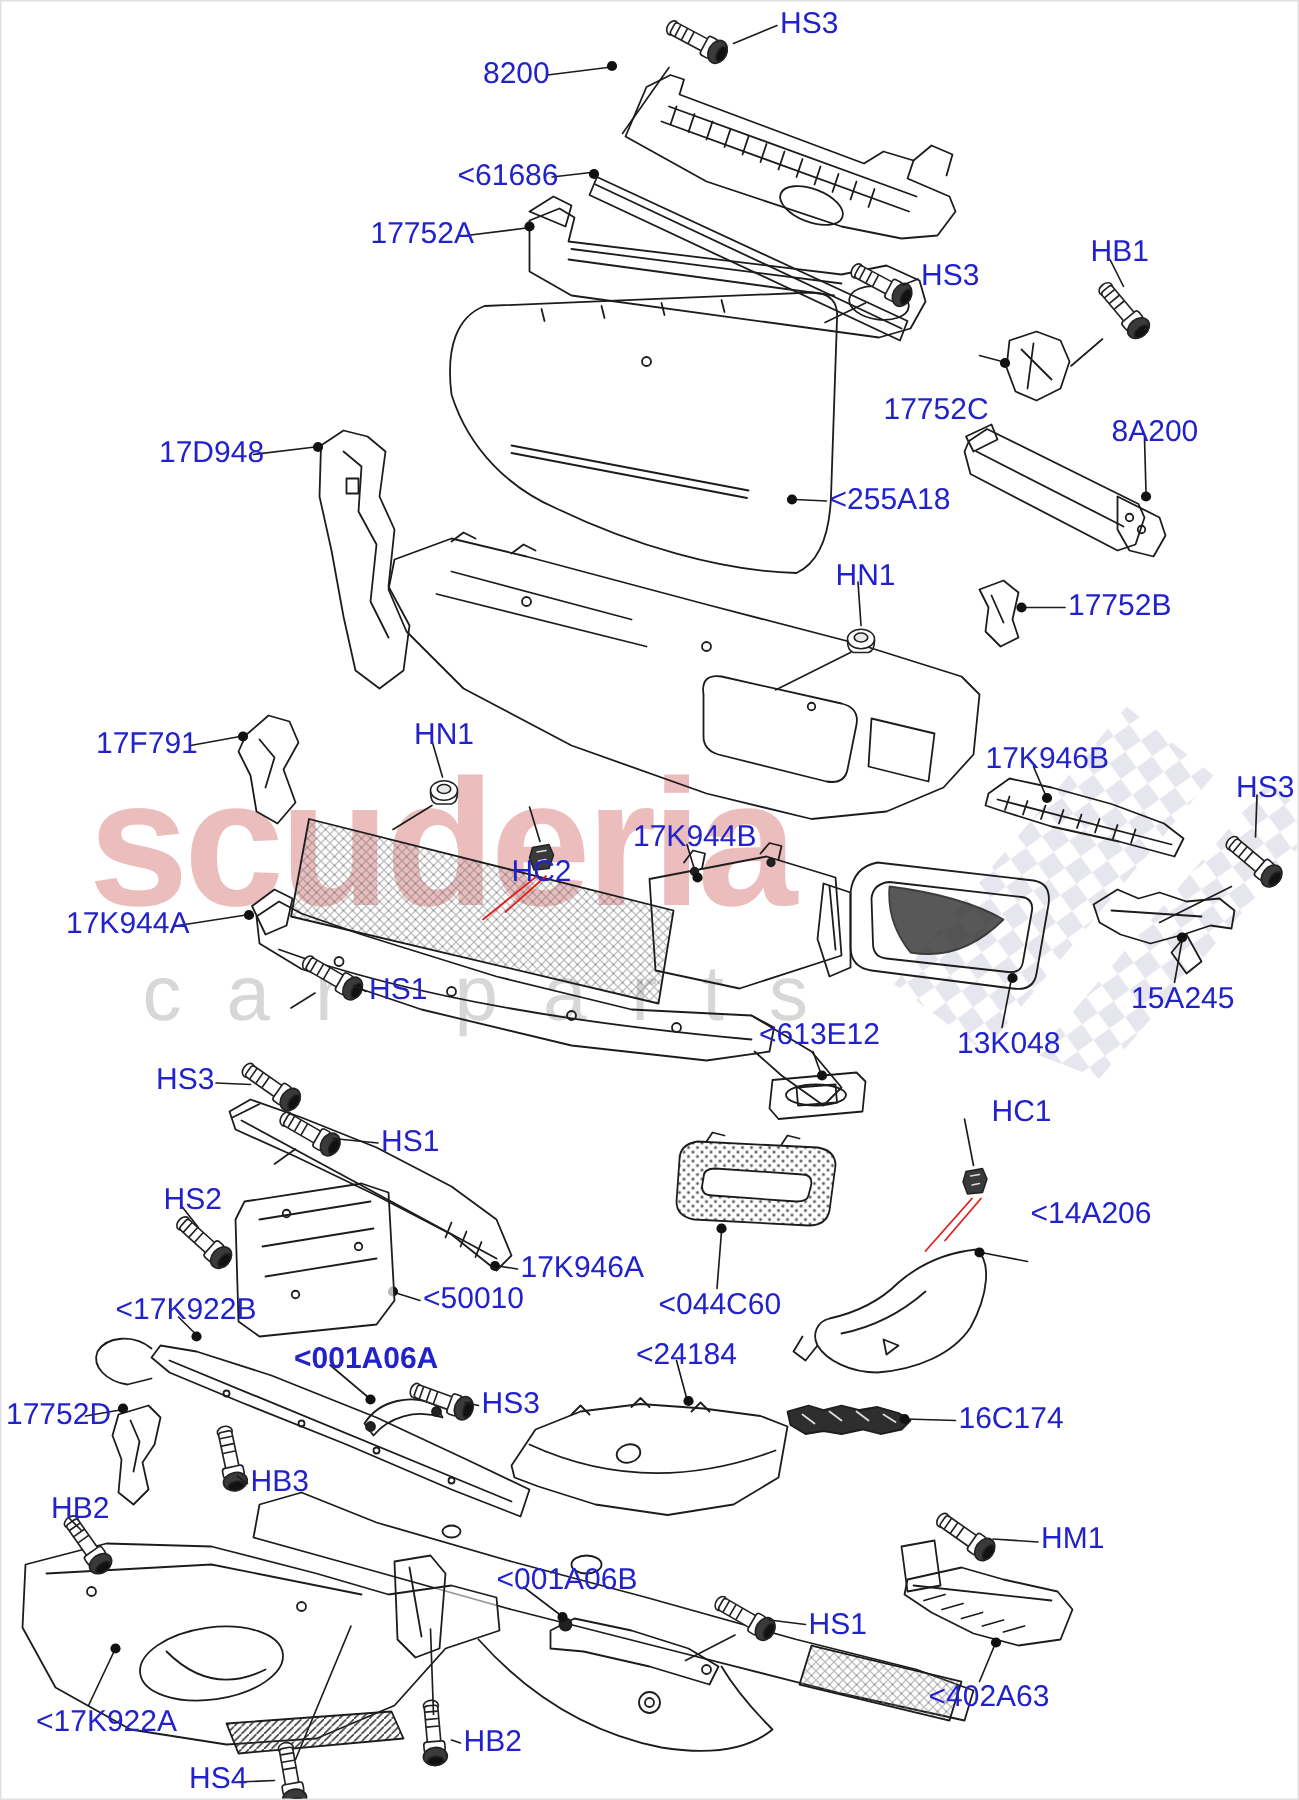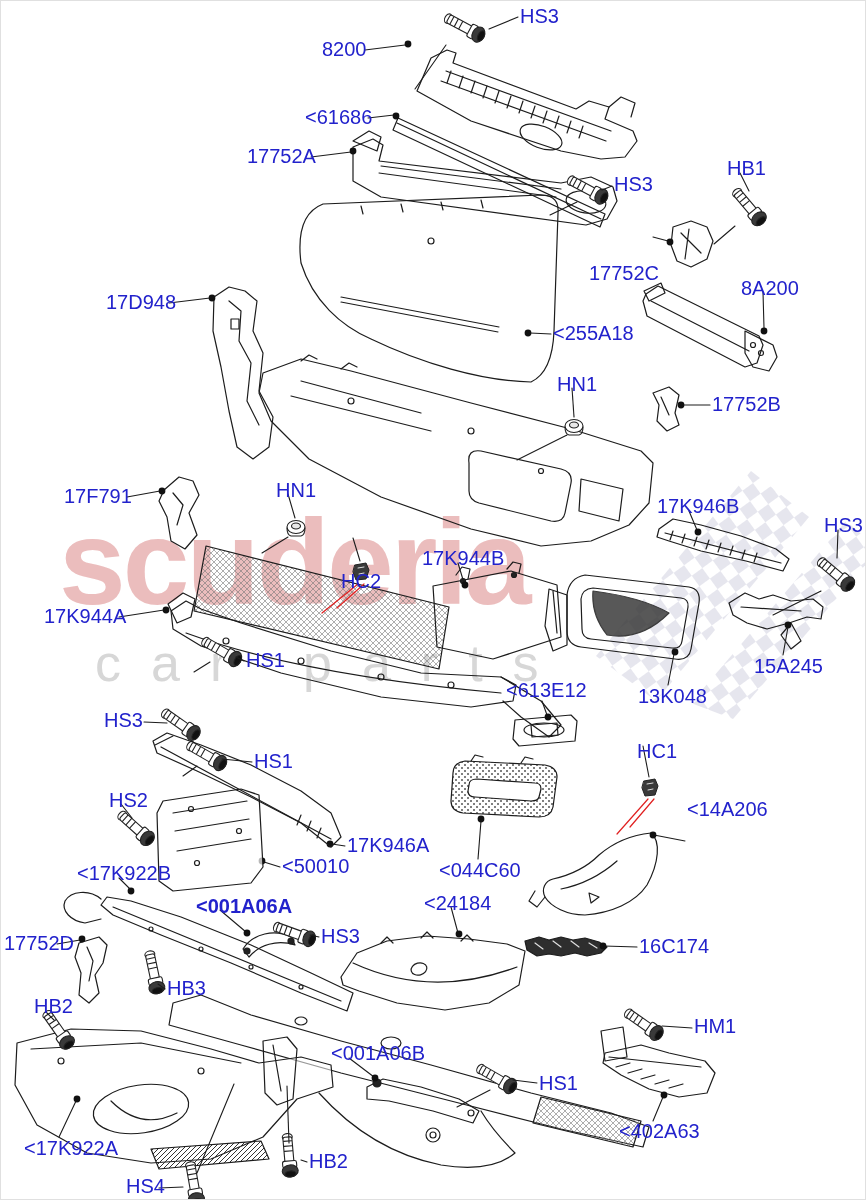--- a/index.html
+++ b/index.html
@@ -439,21 +439,21 @@
       <div class="part-label" style="left: 421px; top: 547px;">17K944B</div>
       <div class="part-label" style="left: 656px; top: 495px;">17K946B</div>
       <div class="part-label" style="left: 823px; top: 514px;">HS3</div>
       <div class="part-label" style="left: 43px; top: 605px;">17K944A</div>
       <div class="part-label" style="left: 245px; top: 649px;">HS1</div>
       <div class="part-label" style="left: 753px; top: 655px;">15A245</div>
       <div class="part-label" style="left: 505px; top: 679px;">&lt;613E12</div>
       <div class="part-label" style="left: 637px; top: 685px;">13K048</div>
       <div class="part-label" style="left: 103px; top: 709px;">HS3</div>
       <div class="part-label" style="left: 253px; top: 750px;">HS1</div>
-      <div class="part-label" style="left: 636px; top: 730px; margin-top: 10px;">HC1</div>
+      <div class="part-label" style="left: 660px; top: 730px;">HC1</div>
       <div class="part-label" style="left: 108px; top: 789px;">HS2</div>
       <div class="part-label" style="left: 346px; top: 834px;">17K946A</div>
       <div class="part-label" style="left: 281px; top: 855px;">&lt;50010</div>
       <div class="part-label" style="left: 686px; top: 798px; text-align: right;">&lt;14A206</div>
       <div class="part-label" style="left: 76px; top: 862px;">&lt;17K922B</div>
       <div class="part-label" style="left: 195px; top: 895px; font-weight: bold;">&lt;001A06A</div>
       <div class="part-label" style="left: 438px; top: 859px;">&lt;044C60</div>
       <div class="part-label" style="left: 423px; top: 892px;">&lt;24184</div>
       <div class="part-label" style="left: 320px; top: 925px;">HS3</div>
       <div class="part-label" style="left: 638px; top: 935px;">16C174</div>

